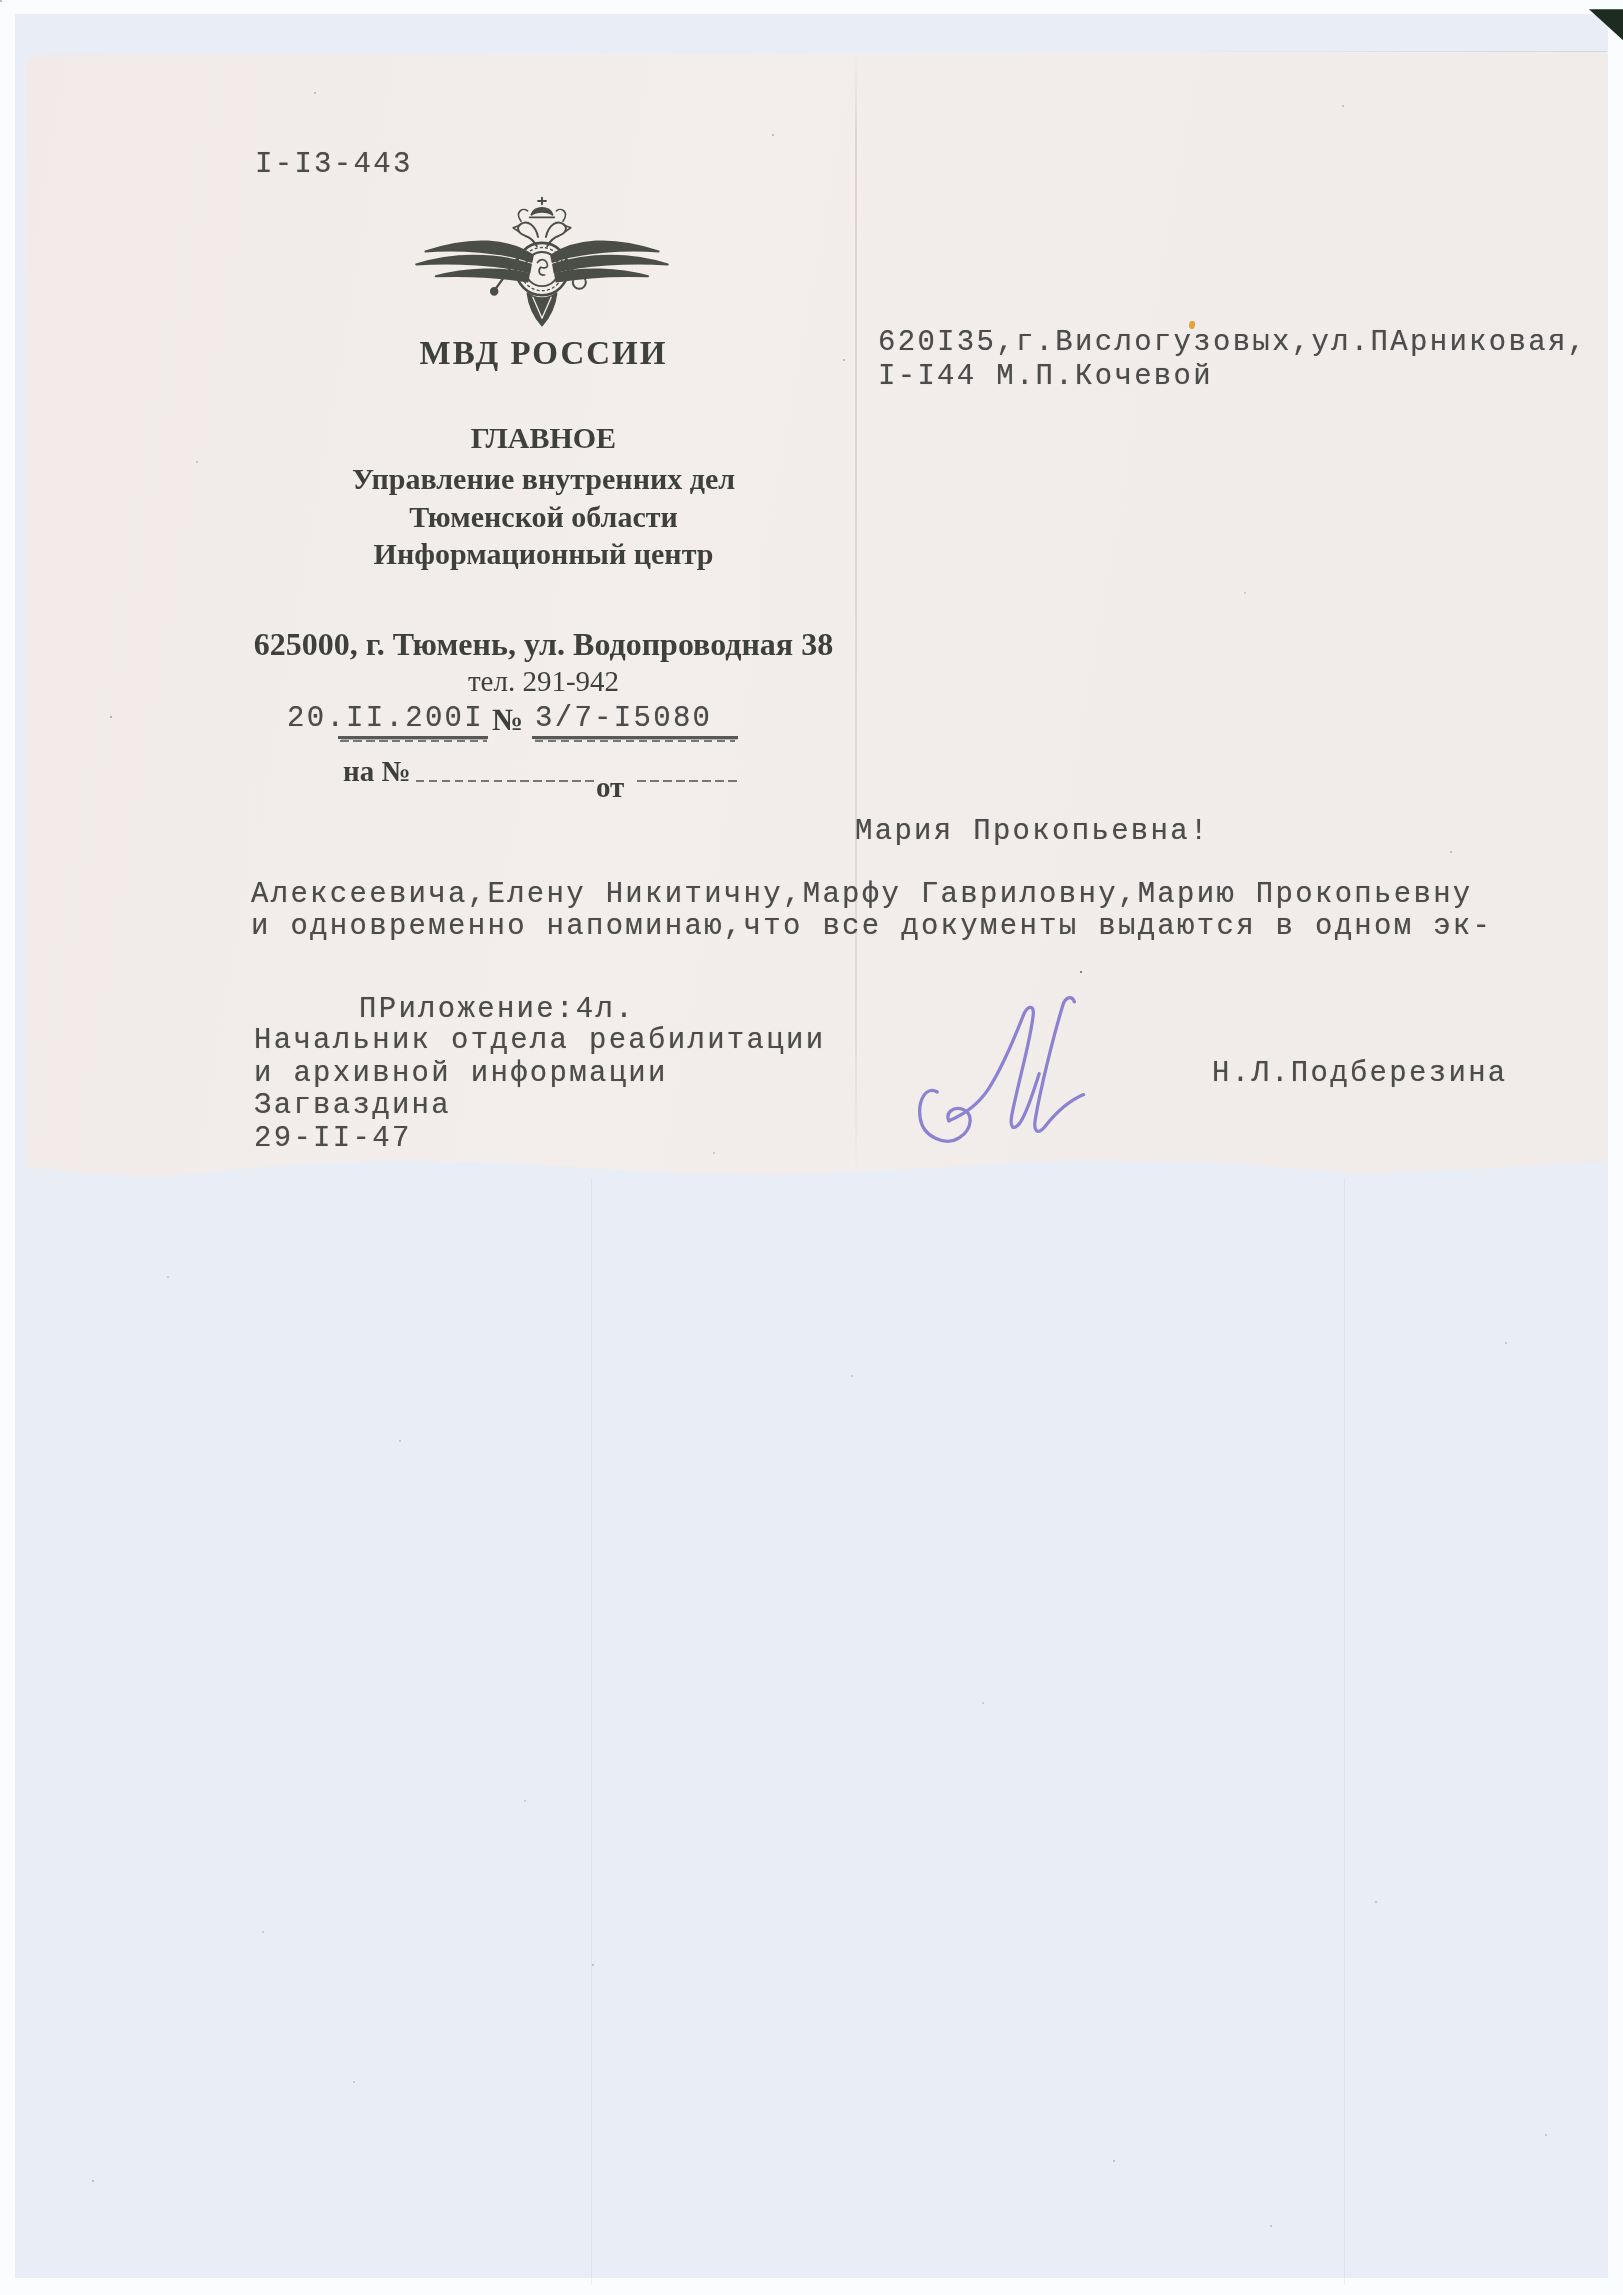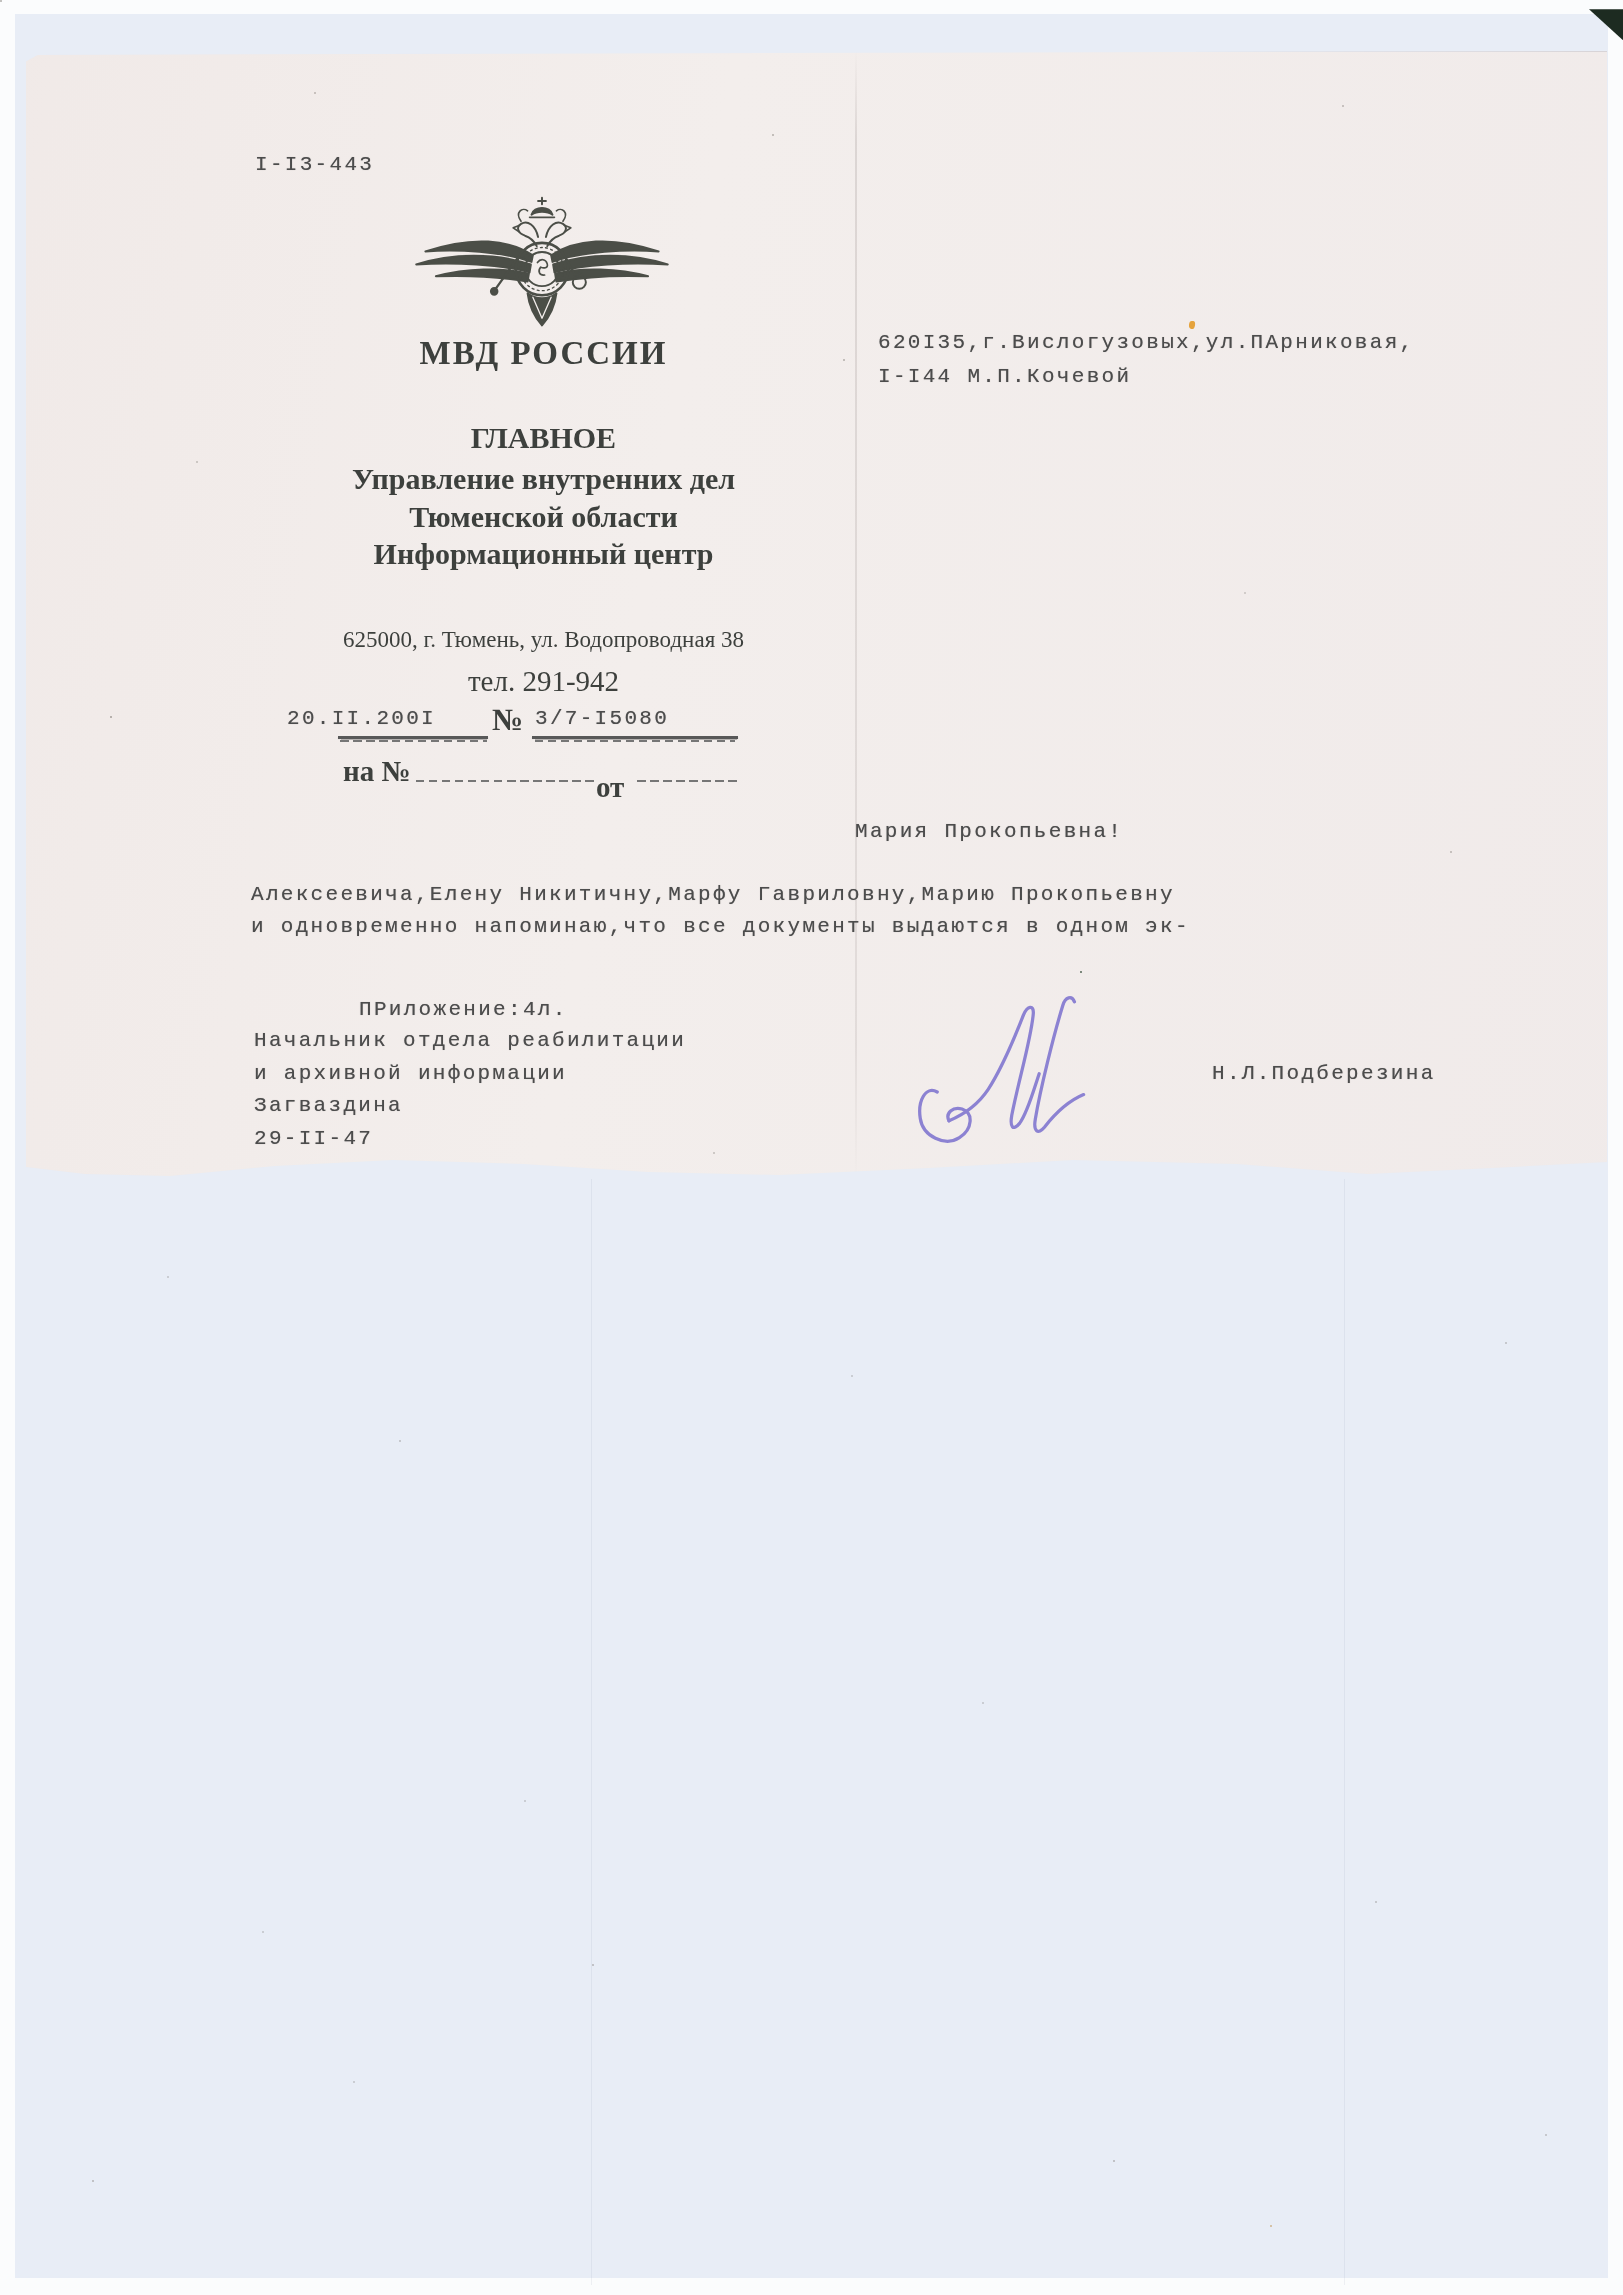--- a/index.html
+++ b/index.html
@@ -20,21 +20,21 @@
          clip-path:polygon(11.8px 3.9px,1581px 0px,1581px 1111px,1466px 1117px,1342px 1123px,1211px 1113px,
                    1047px 1109px,903px 1117px,753px 1124px,622px 1121px,497px 1113px,367px 1109px,
                    249px 1115px,144px 1125px,59px 1123px,0px 1116px,0px 10.5px);
          filter:drop-shadow(0 2.6px 2px rgba(148,138,130,0.55));}
   .paper-top-edge{position:absolute;left:0;top:0;width:100%;height:1.3px;background:rgba(168,170,180,0.35);}
   .crease{position:absolute;left:829px;top:0;width:2px;height:100%;
           background:linear-gradient(to bottom,rgba(160,150,148,0),rgba(160,150,148,0.28) 8%,rgba(160,150,148,0.20) 88%,rgba(160,150,148,0));}
   .corner-artifact{position:absolute;left:1589px;top:9.2px;width:34px;height:31px;background:#1d2b21;
                    clip-path:polygon(100% 0,0 0,100% 100%);}
   .tw{position:absolute;font-family:"Liberation Mono","DejaVu Sans Mono",monospace;
-      font-size:21px;line-height:31px;letter-spacing:2.3px;color:var(--type-ink);white-space:pre;
+      font-size:29px;line-height:31px;letter-spacing:2.3px;color:var(--type-ink);white-space:pre;
       text-shadow:0 0 0.7px rgba(76,76,76,0.55);}
   .serif{position:absolute;color:var(--print-ink);white-space:pre;line-height:1.05;}
   .letterhead-line{left:151px;width:785px;text-align:center;font-weight:700;font-size:30px;}
   .serif.regular{font-weight:400;}
   .rule-solid{position:absolute;height:2.6px;background:#585858;box-shadow:0 0.7px 0.7px rgba(90,90,90,0.4);}
   .rule-dashed{position:absolute;height:2px;
       background-image:repeating-linear-gradient(90deg,#767676 0,#767676 8.5px,transparent 8.5px,transparent 13px);}
   .speck-layer{position:absolute;left:0;top:0;width:2px;height:2px;border-radius:50%;background:rgba(101,96,88,0.5);
       box-shadow: 314px 92px rgba(101,96,88,.4), 772px 134px rgba(101,96,88,.45), 1342px 105px rgba(101,96,88,.4),
       196px 461px rgba(101,96,88,.35), 1244px 592px rgba(101,96,88,.3), 1450px 851px rgba(101,96,88,.4),
@@ -96,21 +96,21 @@
       <circle cx="257" cy="133" r="10"></circle>
       <path d="M257 123 V116 M253 119 H261 M249 128 C252 124 262 124 265 128" stroke-width="2"></path>
     </g>
   </svg>
 
   <div class="serif letterhead-line" style="top:422px;">ГЛАВНОЕ</div>
   <div class="serif letterhead-line" style="top:336px;font-size:33px;letter-spacing:2px;">МВД РОССИИ</div>
   <div class="serif letterhead-line" style="top:463px;">Управление внутренних дел</div>
   <div class="serif letterhead-line" style="top:501px;">Тюменской области</div>
   <div class="serif letterhead-line" style="top:538px;">Информационный центр</div>
-  <div class="serif letterhead-line regular" style="top:628px;font-size:23px;font-weight:400;">625000, г. Тюмень, ул. Водопроводная 38</div>
+  <div class="serif letterhead-line regular" style="top:628px;font-size:32px;font-weight:700;">625000, г. Тюмень, ул. Водопроводная 38</div>
   <div class="serif letterhead-line regular" style="top:666px;font-size:29px;font-weight:400;">тел. 291-942</div>
 
   <div class="tw" style="left:287px;top:703px;">20.II.200I</div>
   <div class="serif" style="left:492px;top:704px;font-size:31px;font-weight:700;">№</div>
   <div class="tw" style="left:535px;top:703px;">3/7-I5080</div>
   <div class="rule-solid" style="left:338px;top:736px;width:150px;"></div>
   <div class="rule-dashed" style="left:340px;top:740px;width:147px;"></div>
   <div class="rule-solid" style="left:532px;top:736px;width:206px;"></div>
   <div class="rule-dashed" style="left:535px;top:740px;width:200px;"></div>
 

